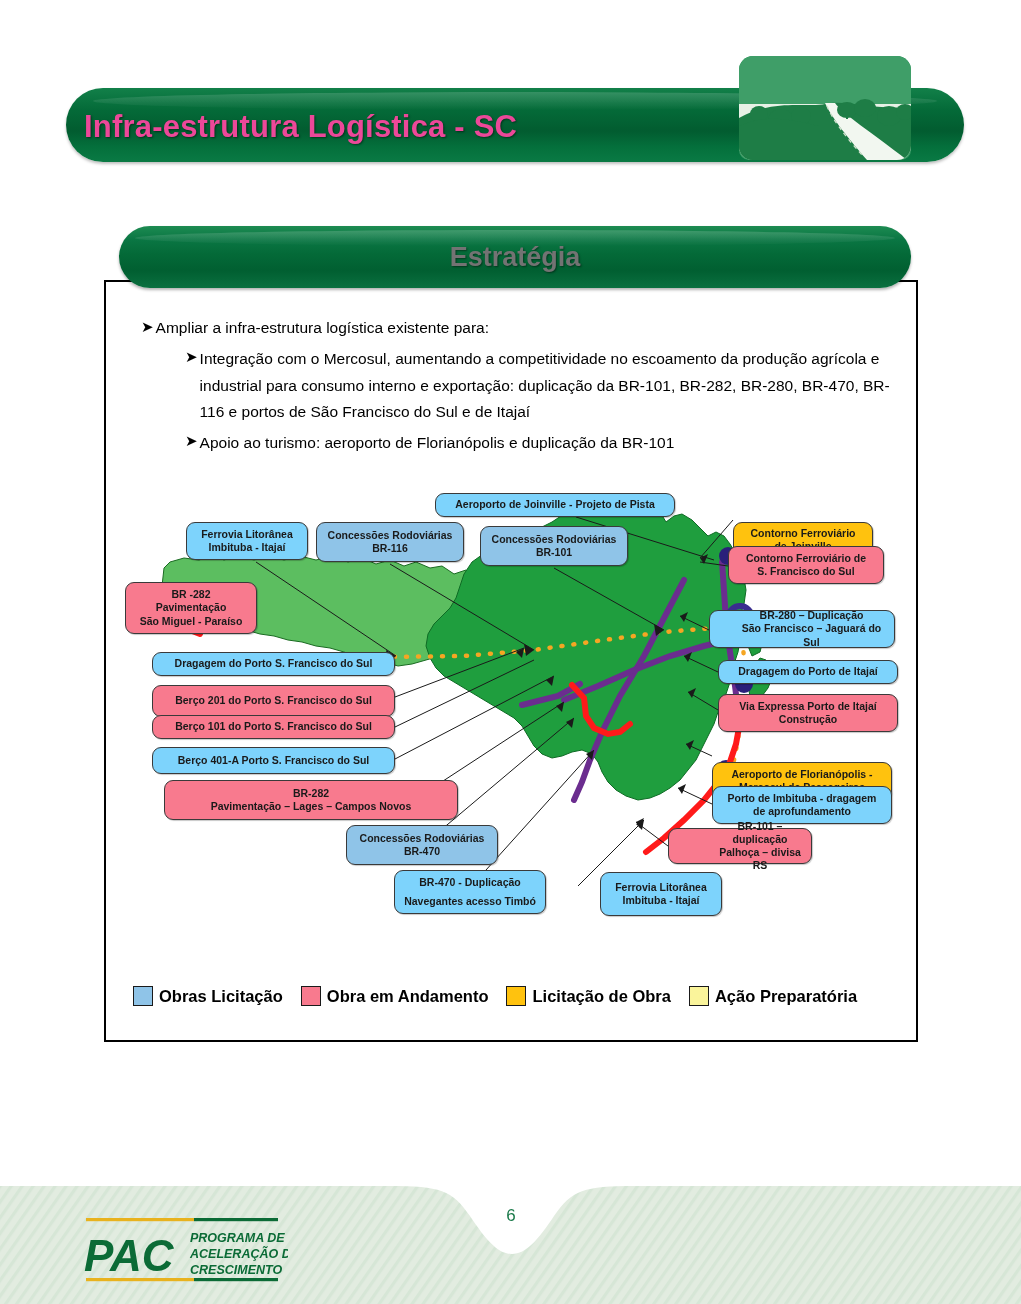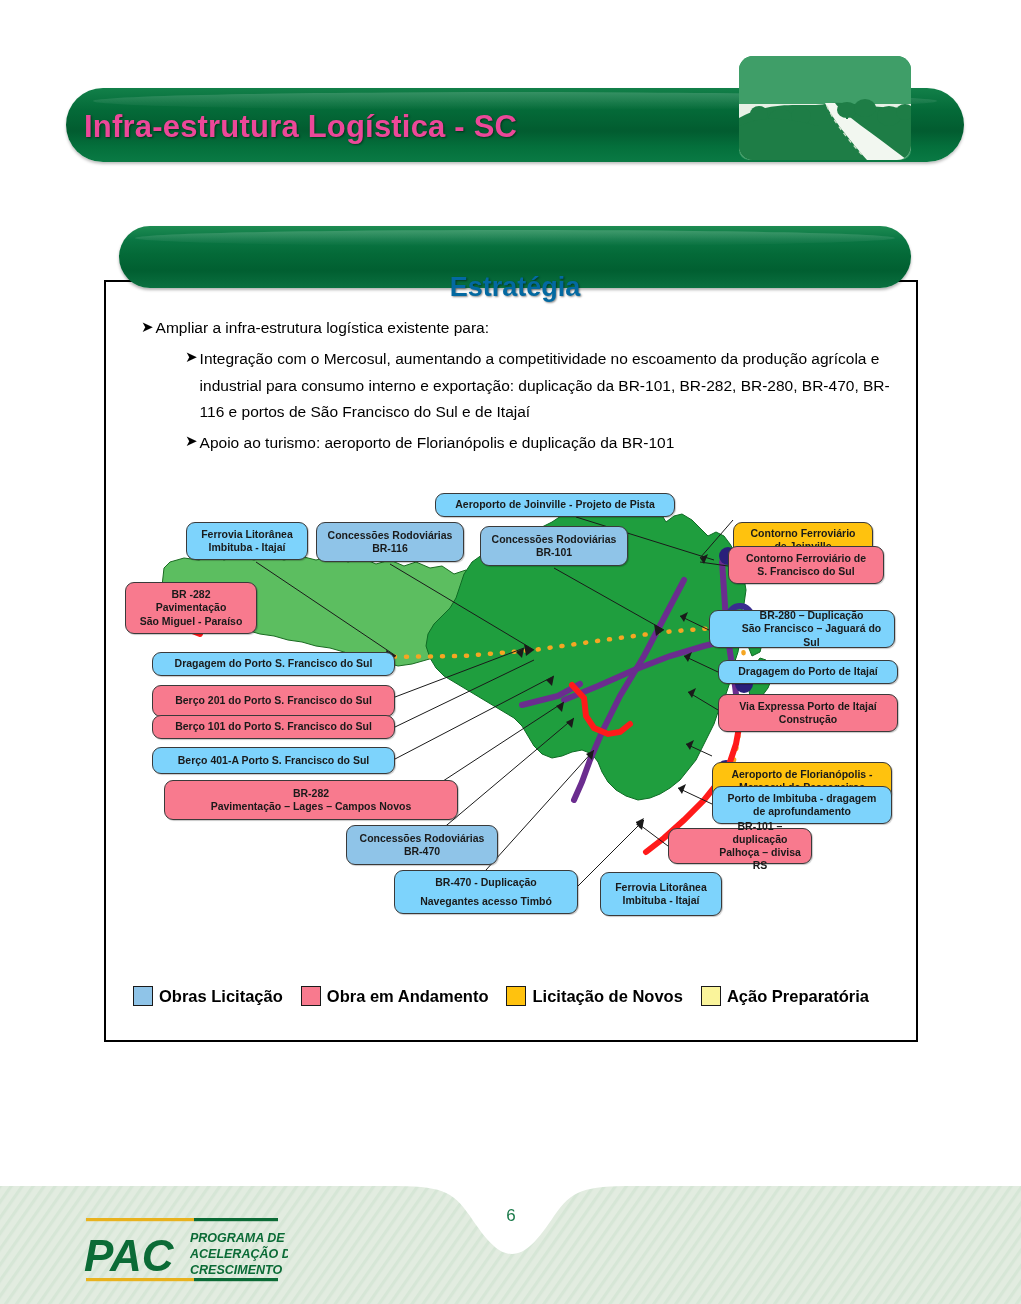--- a/index.html
+++ b/index.html
@@ -44,23 +44,22 @@
     border-radius:31px;
     background:linear-gradient(180deg,#1d8b52 0%,#0a7643 22%,#046a38 45%,#015f31 72%,#0a7040 100%);
     box-shadow:0 2px 3px rgba(0,0,0,.3);
   }
   #strategy-header:after{
     content:"";position:absolute;left:2%;right:2%;top:4px;height:16px;border-radius:50%;
     background:linear-gradient(180deg,rgba(255,255,255,.18),rgba(255,255,255,0));
   }
   #strategy-title{
     position:absolute;left:119px;top:226px;width:792px;height:62px;
-    color:#0369a1;font-size:27px;font-weight:bold;line-height:62px;text-align:center;
+    color:#737373;font-size:27px;font-weight:bold;line-height:62px;text-align:center;
     text-shadow:1px 1px 2px rgba(0,0,0,.45);
-    margin-top:30px;
   }
 
   
   #bullets{position:absolute;left:141px;top:316px;width:760px;}
   .bullet{display:flex;color:#000;}
   .b-mark{flex:0 0 auto;font-size:15px;line-height:1.5;padding-right:2px;}
   .b-text{font-size:15.5px;line-height:1.55;}
   .lvl1{margin-bottom:6px;}
   .lvl2{margin-left:44px;margin-bottom:4px;}
   .lvl2 .b-text{font-size:15.5px;line-height:1.72;}
@@ -313,39 +312,39 @@
 
   <div class="lbl c-paleyellow" style="left:608px;top:316px;width:180px;height:38px;white-space:pre-line;"><span>Porto de Imbituba - dragagem
 de aprofundamento</span></div>
 
   <div class="lbl c-blue" style="left:242px;top:355px;width:152px;height:40px;white-space:pre-line;"><span>Concessões Rodoviárias
 BR-470</span></div>
 
   <div class="lbl c-pink" style="left:564px;top:358px;width:144px;height:36px;white-space:pre-line;padding-left:45px;"><span>BR-101 – duplicação
 Palhoça – divisa RS</span></div>
 
-  <div class="lbl c-paleyellow" style="left:290px;top:400px;width:184px;height:44px;white-space:pre-line;line-height:1.8;"><span>BR-470 - Duplicação
+  <div class="lbl c-paleyellow" style="left:290px;top:400px;width:152px;height:44px;white-space:pre-line;line-height:1.8;"><span>BR-470 - Duplicação
 Navegantes acesso Timbó</span></div>
 
   <div class="lbl c-paleyellow" style="left:496px;top:402px;width:122px;height:44px;white-space:pre-line;"><span>Ferrovia Litorânea
 Imbituba - Itajaí</span></div>
 </div>
 
 <div id="legend">
   <div class="lg-item">
     <span class="lg-sw" style="background:#8FC4E8"></span>
     <span class="lg-tx">Obras Licitação</span>
   </div>
   <div class="lg-item">
     <span class="lg-sw" style="background:#F87A8E"></span>
     <span class="lg-tx">Obra em Andamento</span>
   </div>
   <div class="lg-item">
     <span class="lg-sw" style="background:#FFC20E"></span>
-    <span class="lg-tx">Licitação de Novos</span>
+    <span class="lg-tx">Licitação de Obra</span>
   </div>
   <div class="lg-item" style="margin-right:0">
     <span class="lg-sw" style="background:#FAF49B"></span>
     <span class="lg-tx">Ação Preparatória</span>
   </div>
 </div>
 
 <svg id="footer-wave" width="1021" height="136" viewBox="0 0 1021 136">
   <defs>
     <pattern id="stripes" width="9" height="9" patternUnits="userSpaceOnUse" patternTransform="rotate(35)">

